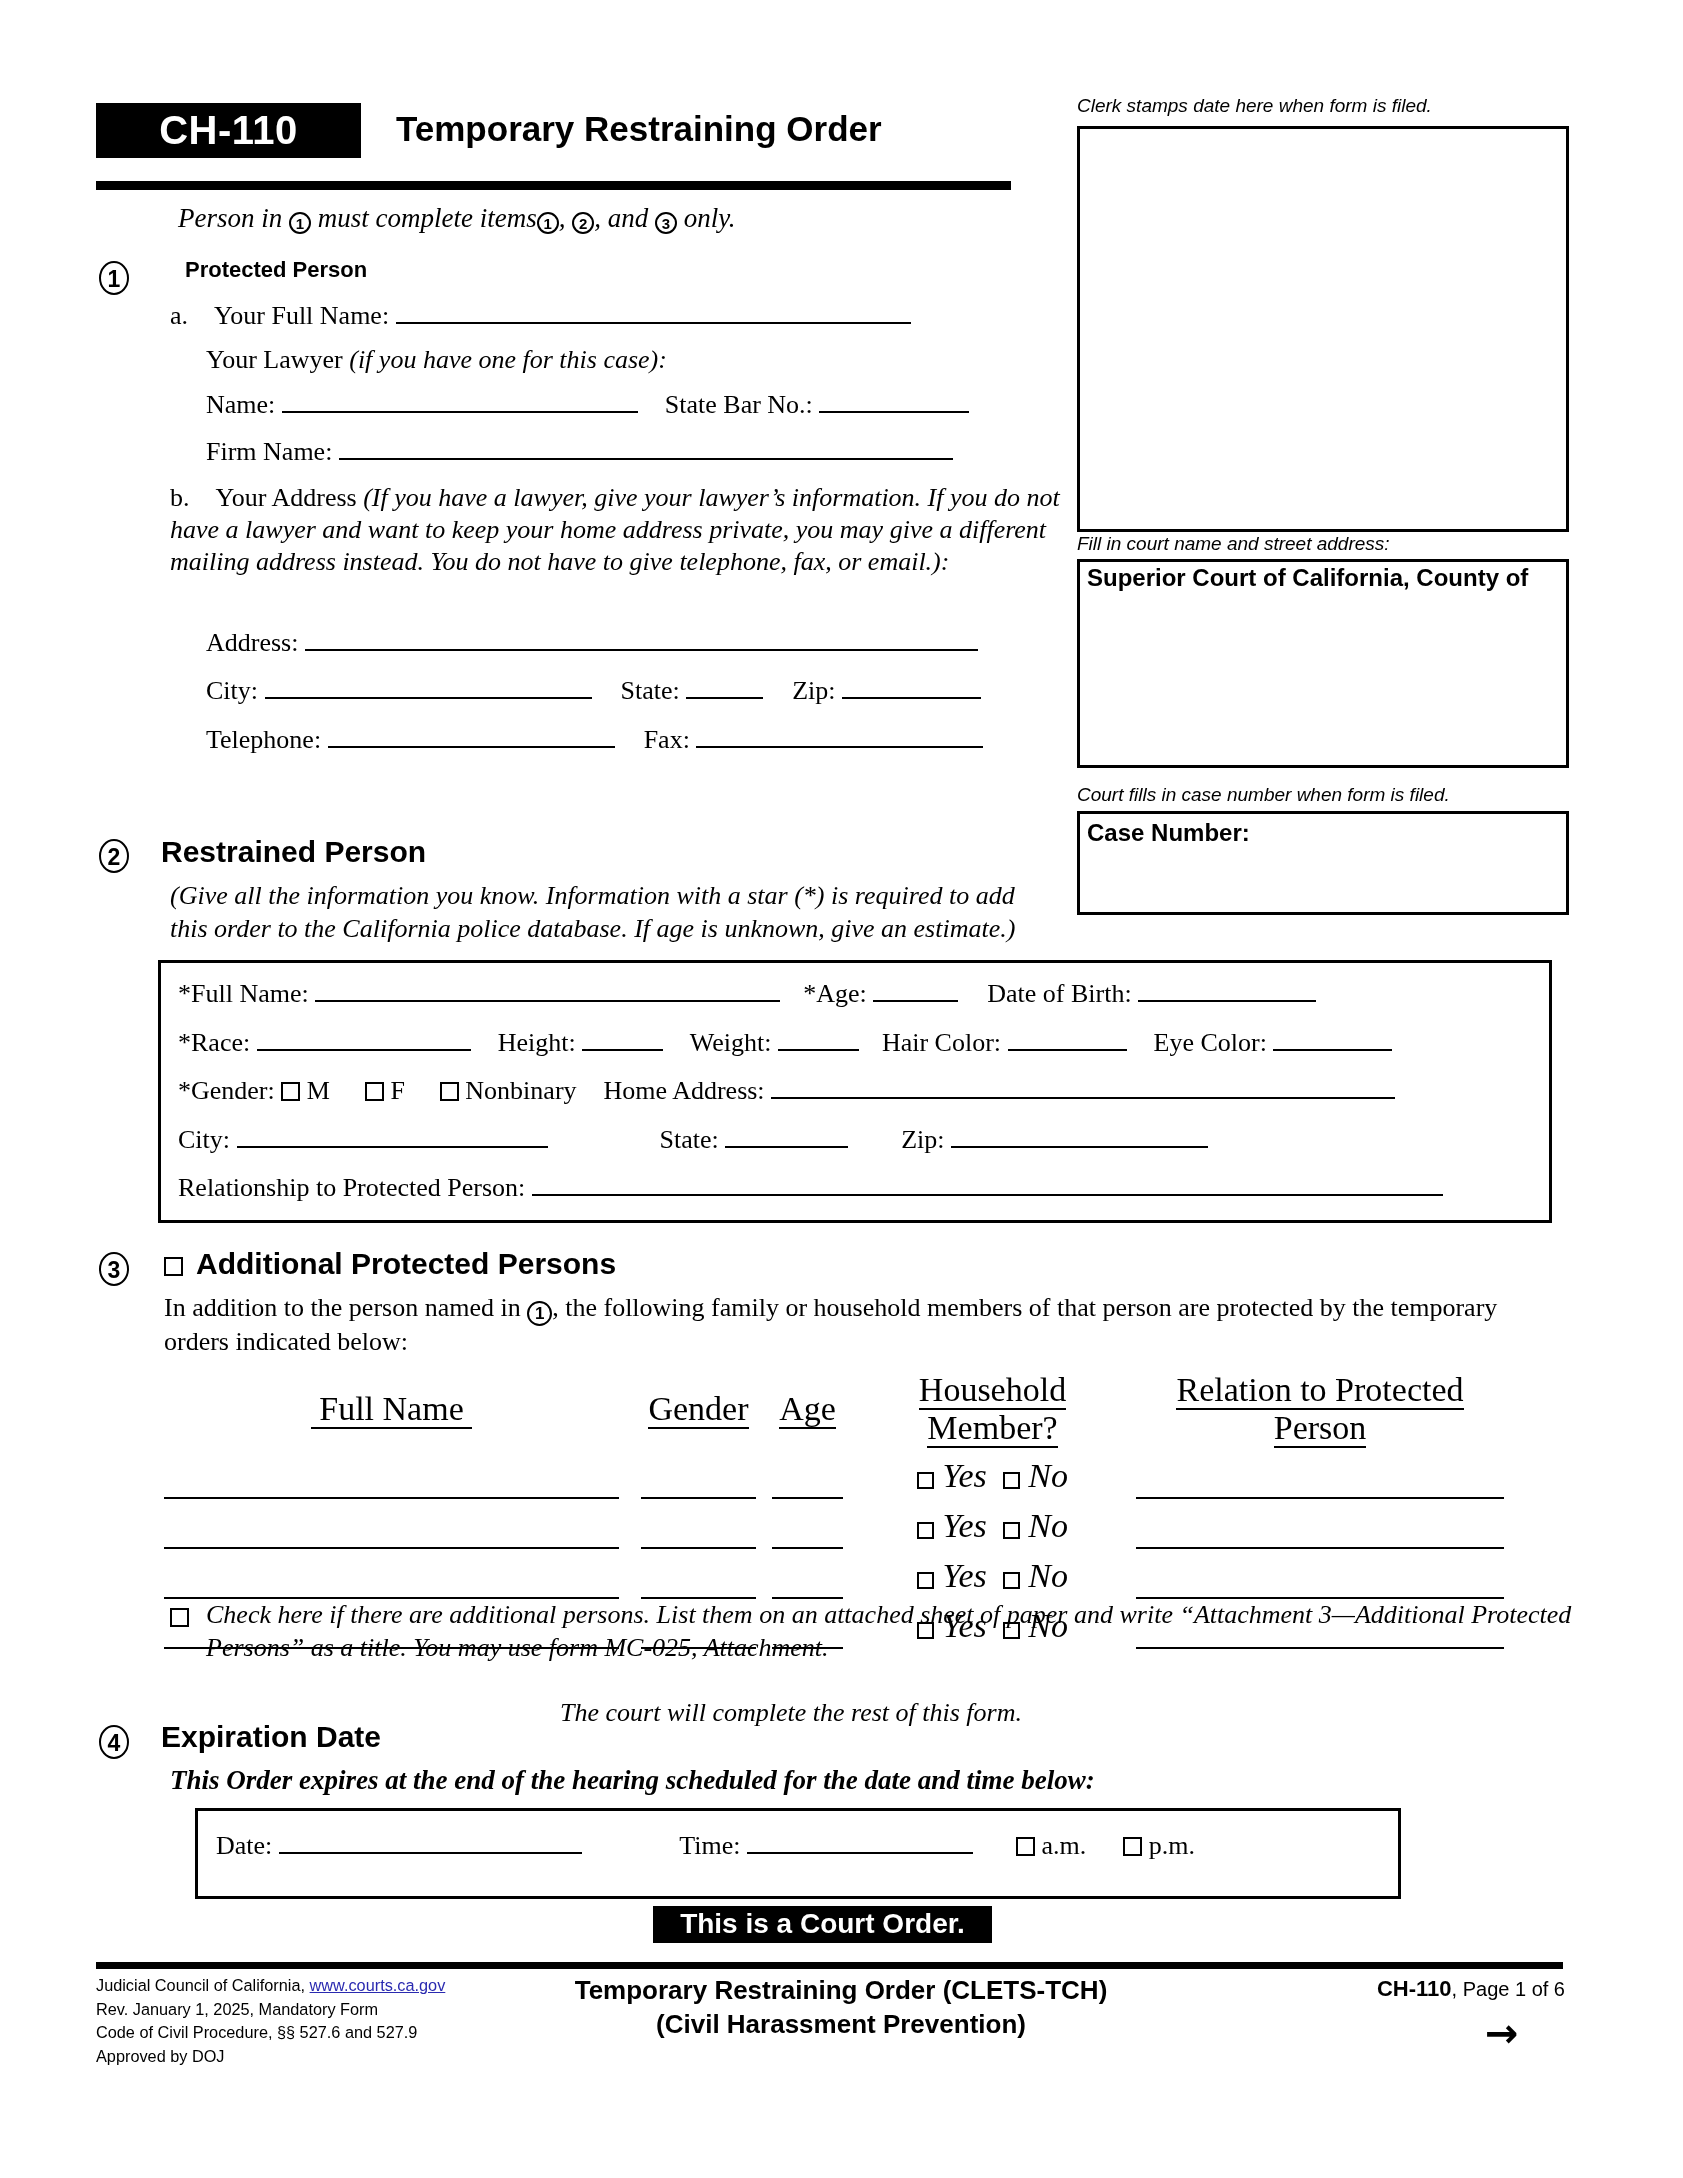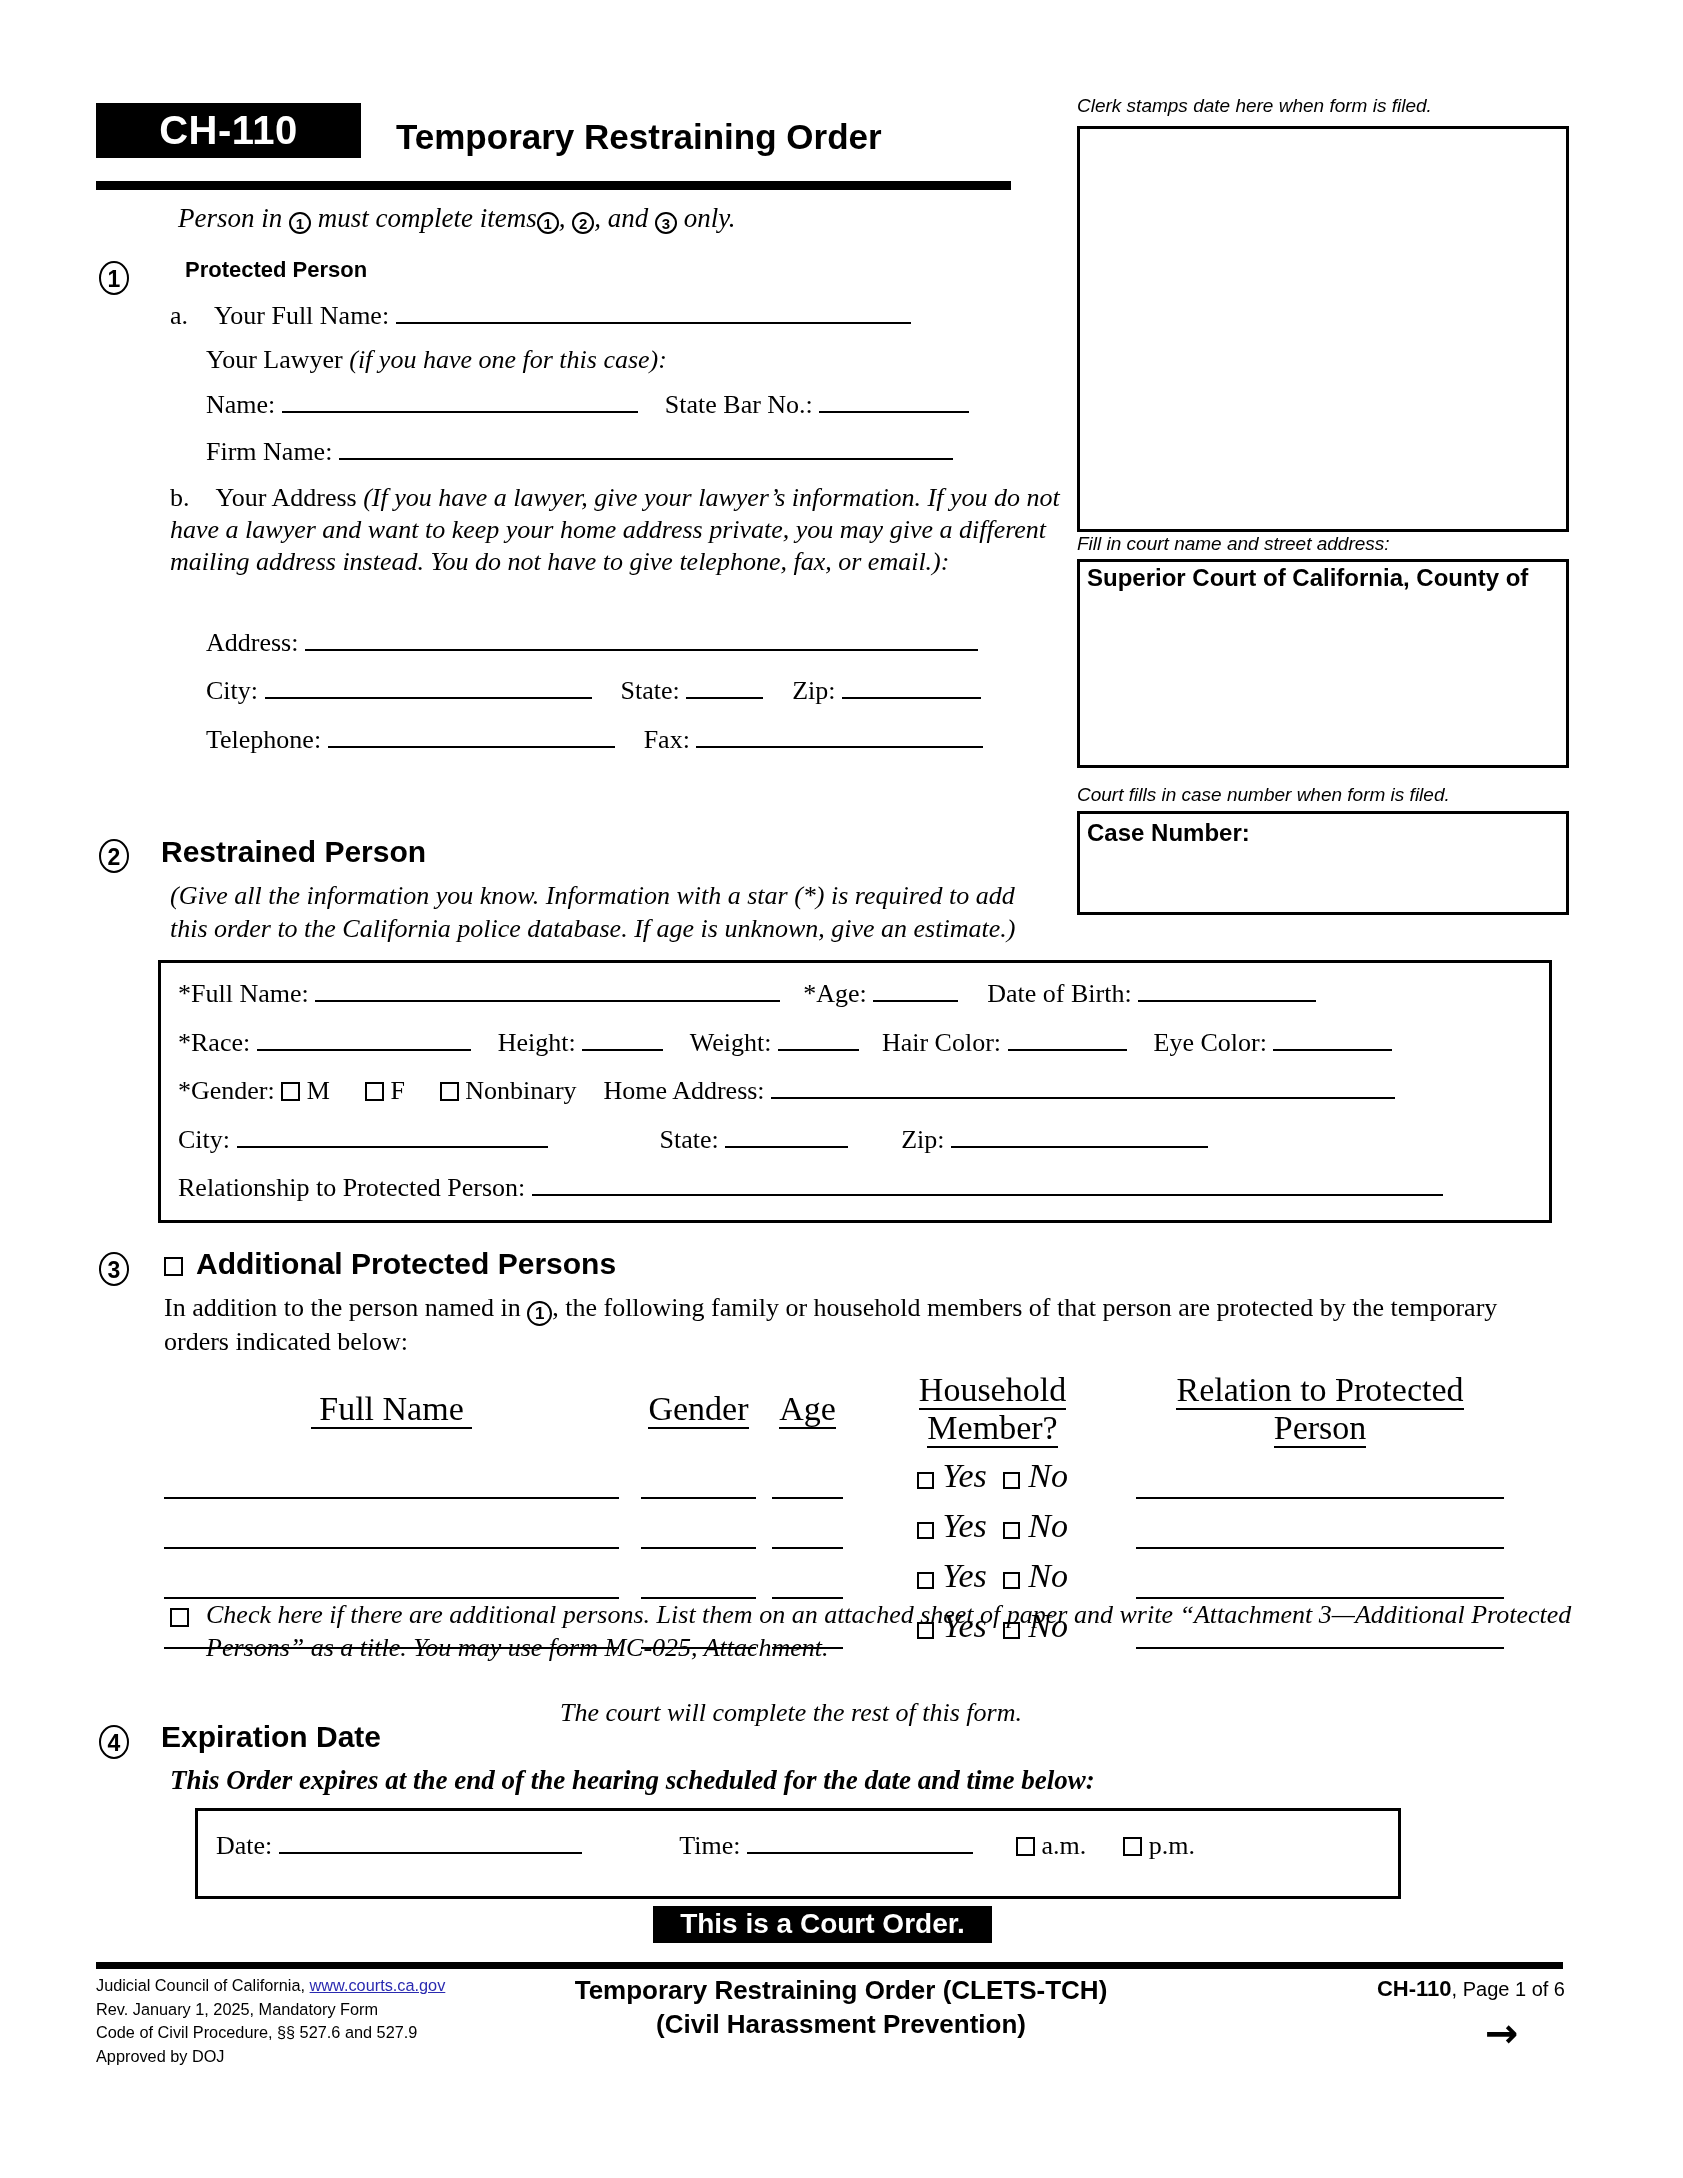--- a/index.html
+++ b/index.html
@@ -54,21 +54,21 @@
   #form-code-badge {
     left:96px; top:103px; width:265px; height:55px;
     background:#000; color:#fff;
     font-family:"Liberation Sans", sans-serif; font-weight:bold;
     font-size:40px; text-align:center; line-height:55px;
     letter-spacing:0.5px;
   }
   #form-title {
     left:396px; top:109px;
     font-family:"Liberation Sans", sans-serif; font-weight:bold;
-    font-size:35px; white-space:nowrap;margin-top:8px;
+    font-size:35px; white-space:nowrap;
   }
   #header-rule { left:96px; top:181px; width:915px; height:9px; background:#000; }
 
   #instruction-line { left:178px; top:203px; font-size:27px; }
 
   
   .rc-label { font-family:"Liberation Sans", sans-serif; font-style:italic; font-size:19px; }
   #clerk-stamp-label { left:1077px; top:95px; }
   #clerk-stamp-box { left:1077px; top:126px; width:486px; height:400px; border:3px solid #000; background:#fff; }
   #court-name-label { left:1077px; top:533px; }

